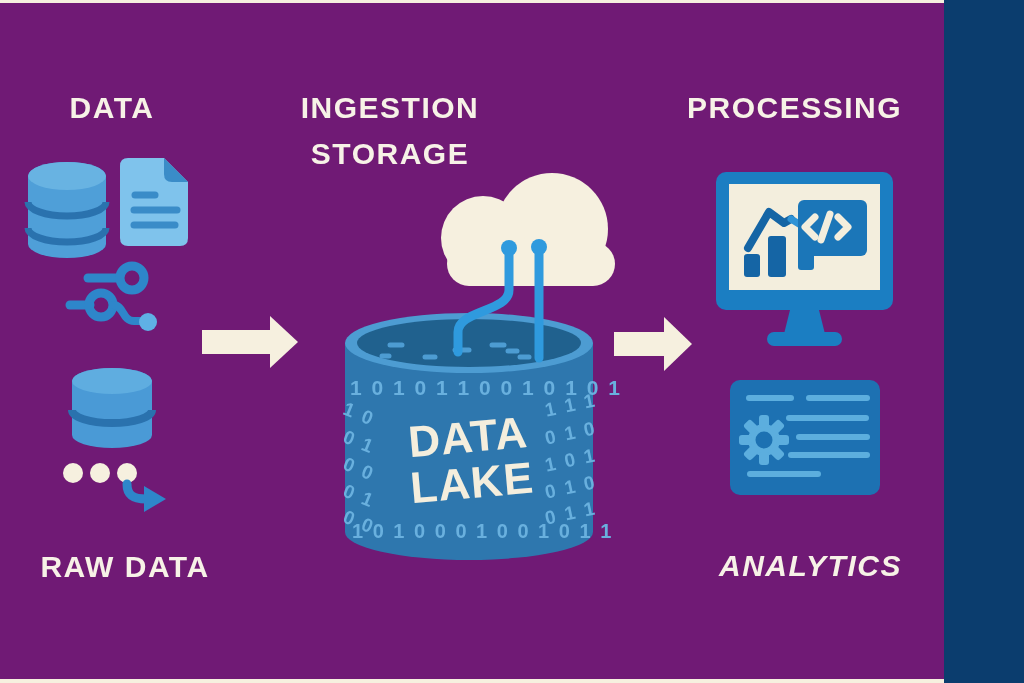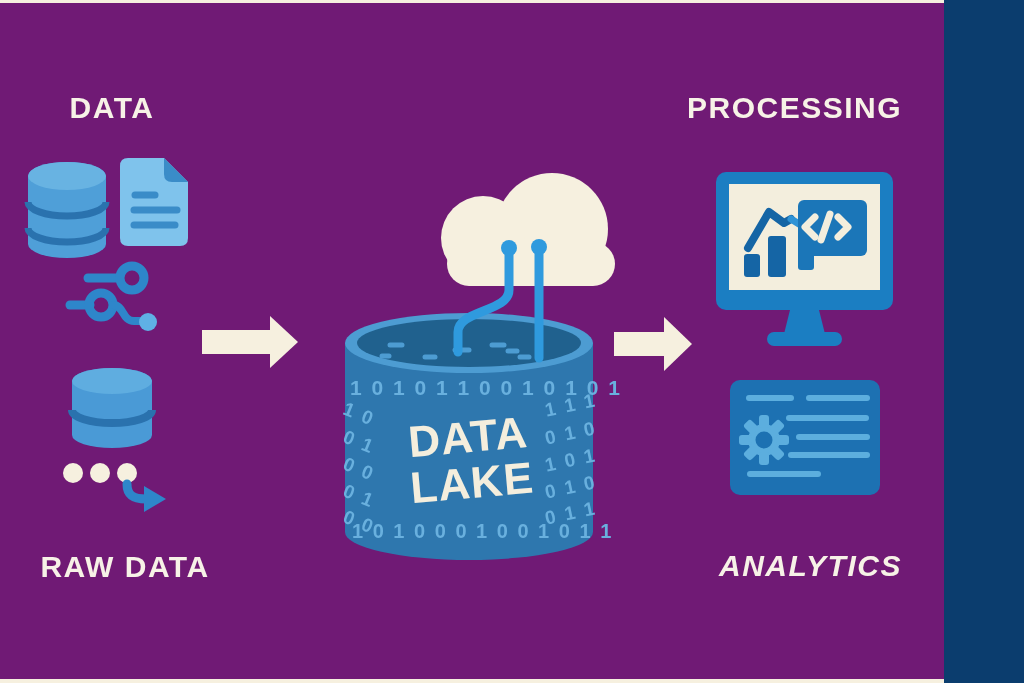--- a/index.html
+++ b/index.html
@@ -36,20 +36,24 @@
 </style>
 </head>
 <body>
 
 <div class="stage">
 
   <div class="strip" style="top:0;height:3px;"></div>
   <div class="strip" style="top:679px;height:4px;"></div>
 
   <div class="heading" style="left:37px;top:85px;width:150px;">DATA</div>
+  <div class="heading" style="left:280px;top:85px;width:220px;">
+    <div>INGESTION</div>
+    <div>STORAGE</div>
+  </div>
   <div class="heading" style="left:30px;top:544px;width:190px;">RAW DATA</div>
   <div class="heading" style="left:677px;top:85px;width:235px;">PROCESSING</div>
   <div class="heading" style="left:713px;top:543px;width:195px;font-style:italic;">ANALYTICS</div>
 
   <div class="abs" style="left:28px;top:162px;">
     <svg width="78" height="96" viewBox="0 0 78 96">
       <path d="M0,14 a39,14 0 0 1 78,0 v68 a39,14 0 0 1 -78,0 z" fill="#4f9fd8"></path>
       <path d="M0,40 a39,14 0 0 0 78,0" stroke="#2a72ae" stroke-width="7" fill="none"></path>
       <path d="M0,66 a39,14 0 0 0 78,0" stroke="#2a72ae" stroke-width="7" fill="none"></path>
       <ellipse cx="39" cy="14" rx="39" ry="14" fill="#68b3e2"></ellipse>

